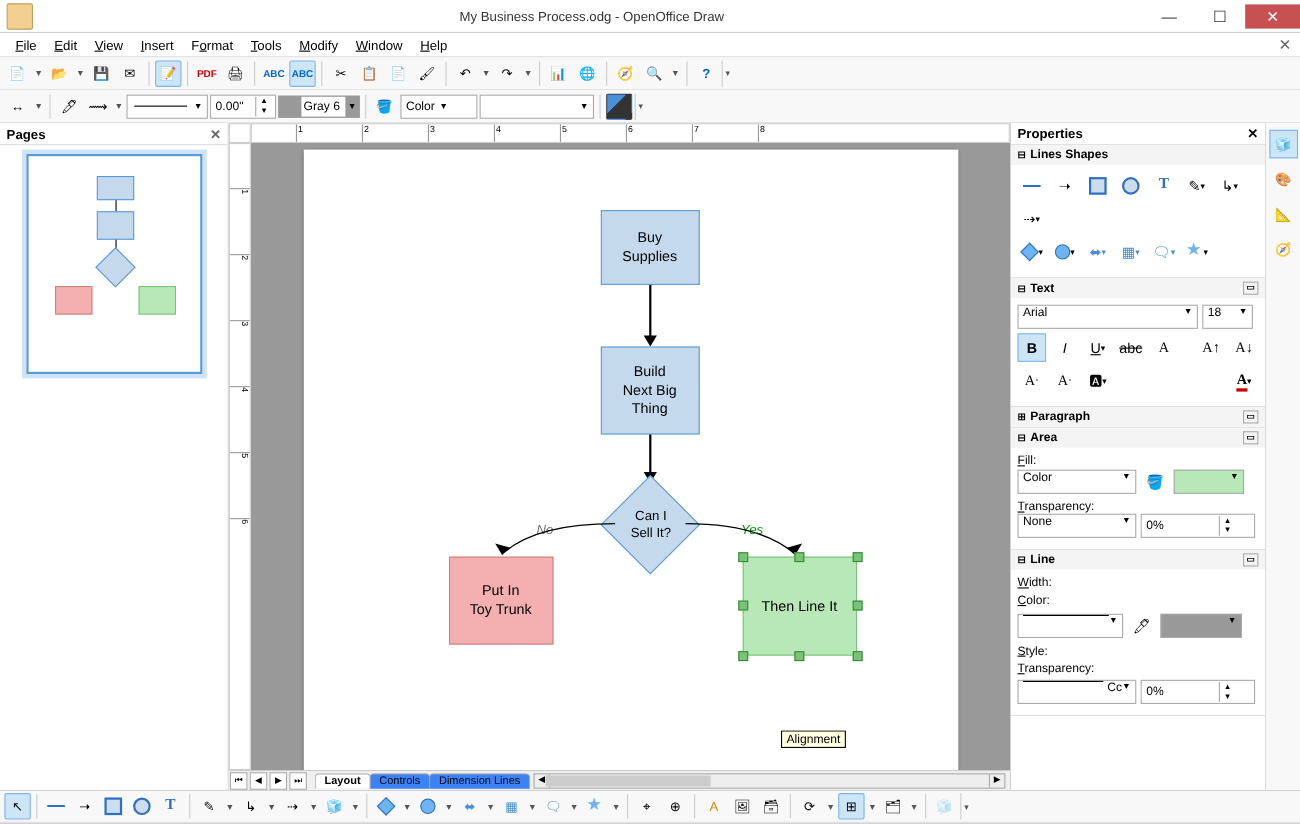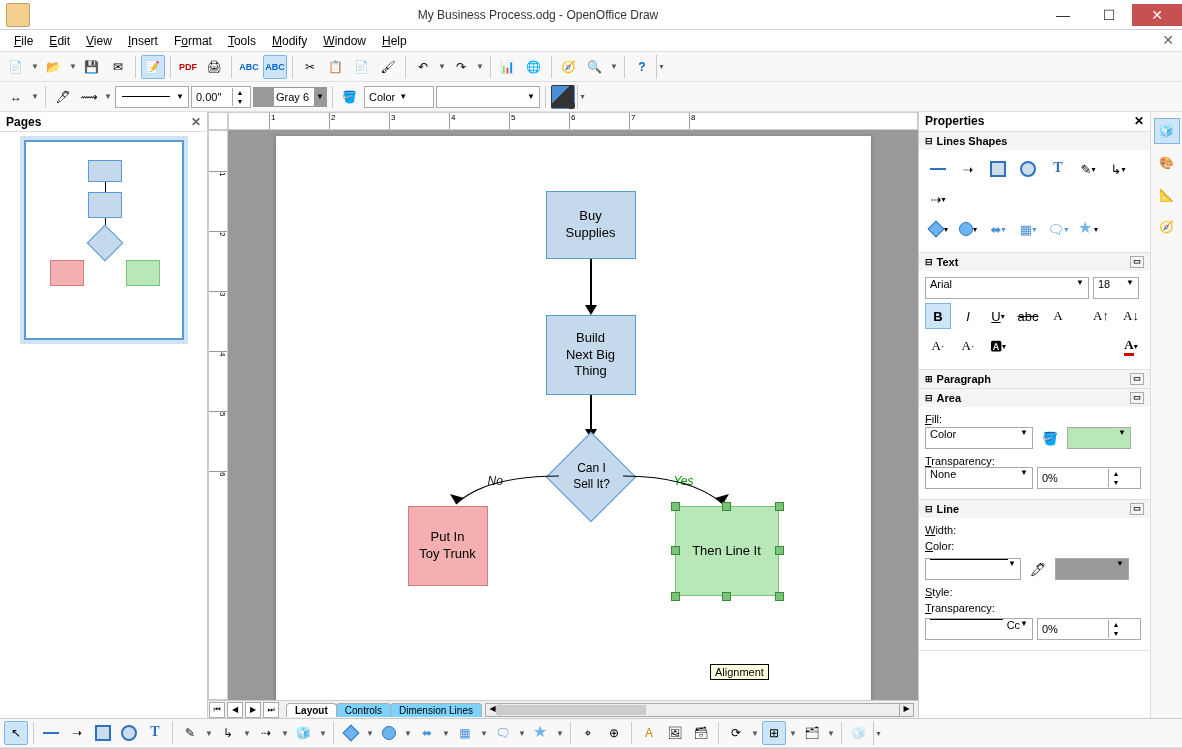--- a/index.html
+++ b/index.html
@@ -87,21 +87,21 @@
 .prop-spin .sp{display:flex;flex-direction:column;font-size:7px;line-height:9px;border-left:1px solid #aaa;}
 .prop-spin .sp span{width:14px;text-align:center;}
 
 .side-tabs { width:32px; background:#f8f8f8; border-left:1px solid #ddd; display:flex; flex-direction:column; align-items:center; padding-top:6px; gap:6px;}
 .side-tab { width:26px; height:26px; border:1px solid transparent; display:flex; align-items:center; justify-content:center; cursor:pointer;}
 .side-tab.active{border-color:#7eb4ea;background:#cde6f7;}
 
 
 .tabrow { height:18px; display:flex; align-items:center; background:#f0f0f0; border-top:1px solid #ccc; font-size:10px;}
 .tabrow .nav-btn { width:16px; height:16px; border:1px solid #aaa; margin:0 1px; display:flex; align-items:center; justify-content:center; font-size:8px; background:#fff;}
-.tabrow .tab { padding:1px 8px; border:1px solid #aaa; border-bottom:none; background:#7dd3fc; border-radius:4px 4px 0 0; margin-right:-1px;}
+.tabrow .tab { padding:1px 8px; border:1px solid #aaa; border-bottom:none; background:#3b82f6; border-radius:4px 4px 0 0; margin-right:-1px;}
 .tabrow .tab.active{background:#fff;font-weight:bold;}
 .tabrow .hscroll{flex:1;height:14px;border:1px solid #aaa;margin:0 4px;background:#eee;position:relative;}
 .tabrow .hscroll .thumb{position:absolute;left:10px;top:1px;height:10px;width:150px;background:#ccc;}
 
 
 .toolbar-bottom { border-top:1px solid #ccc; }
 
 
 .statusbar { height:22px; border-top:1px solid #ccc; display:flex; align-items:center; font-size:11px; background:#f8f8f8;}
 
@@ -291,34 +291,34 @@
             </div>
 
           <div class="arrow-line" style="left:314px;top:259px;width:2px;height:36px;"></div>
           <div style="position:absolute;left:309px;top:293px;border-left:6px solid transparent;border-right:6px solid transparent;border-top:10px solid #000;"></div>
 
           <div class="fc-box fc-diamond" style="left:283px;top:309px;width:64px;height:64px;">
               <span class="fc-diamond-inner" style="white-space:pre-line;font-size:12px;">Can I
 Sell It?</span>
             </div>
 
-          <div class="label-txt" style="left:212px;top:338px;color:#0f172a;">No</div>
+          <div class="label-txt" style="left:212px;top:338px;color:#737373;">No</div>
           <div class="label-txt" style="left:398px;top:338px;color:#090;">Yes</div>
 
           <svg style="position:absolute;left:170px;top:340px;width:120px;height:40px;overflow:visible;">
               <path d="M113,0 Q40,0 10,28" stroke="#000" fill="none" stroke-width="1.2"></path>
               <polygon points="10,28 4,18 18,22" fill="#000"></polygon>
             </svg>
 
           <svg style="position:absolute;left:345px;top:340px;width:120px;height:40px;overflow:visible;">
               <path d="M2,0 Q70,0 102,28" stroke="#000" fill="none" stroke-width="1.2"></path>
               <polygon points="102,28 108,18 94,22" fill="#000"></polygon>
             </svg>
 
-          <div class="fc-box fc-pink" style="left:132px;top:370px;width:80px;height:80px;">
+          <div class="fc-box fc-pink" style="left:132px;top:370px;width:95px;height:80px;">
               <span style="white-space:pre-line;">Put In
 Toy Trunk</span>
             </div>
 
           <div class="fc-box fc-green" style="left:399px;top:370px;width:104px;height:90px;">
               <span>Then Line It</span>
             </div>
 
           <div class="sel-handle" style="left:395px;top:366px;"></div>
           <div class="sel-handle" style="left:446px;top:366px;"></div>

